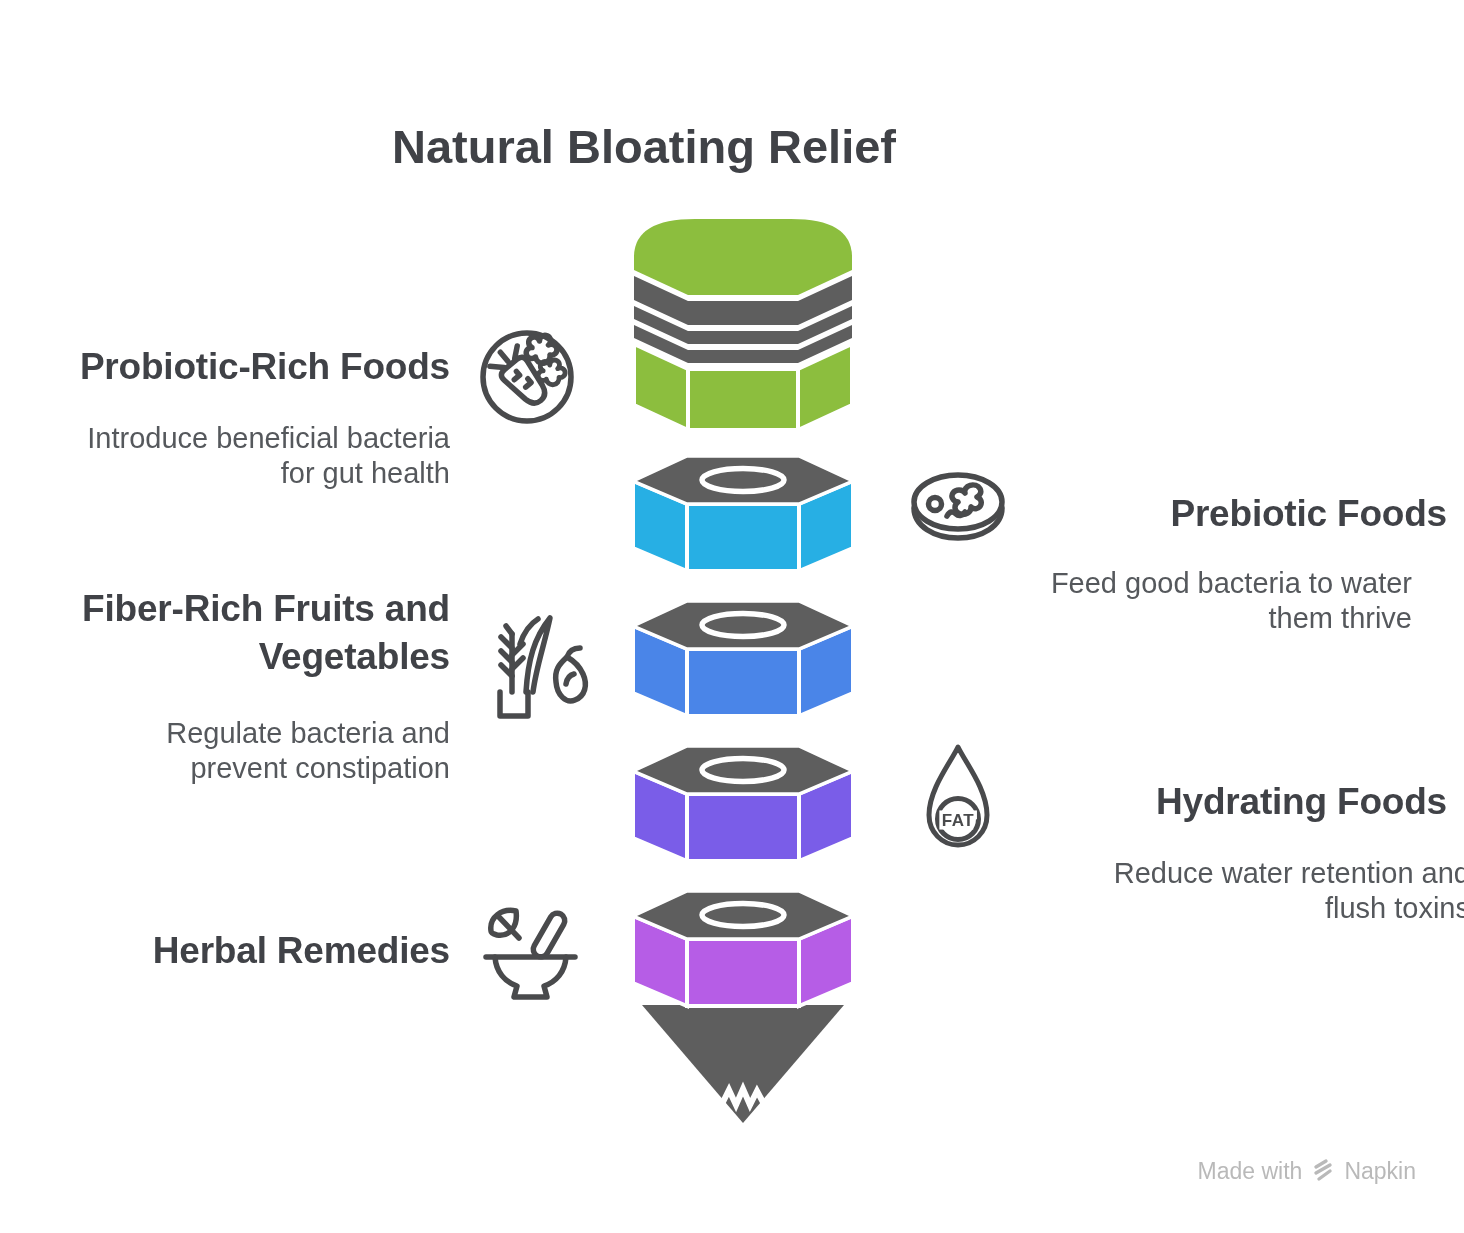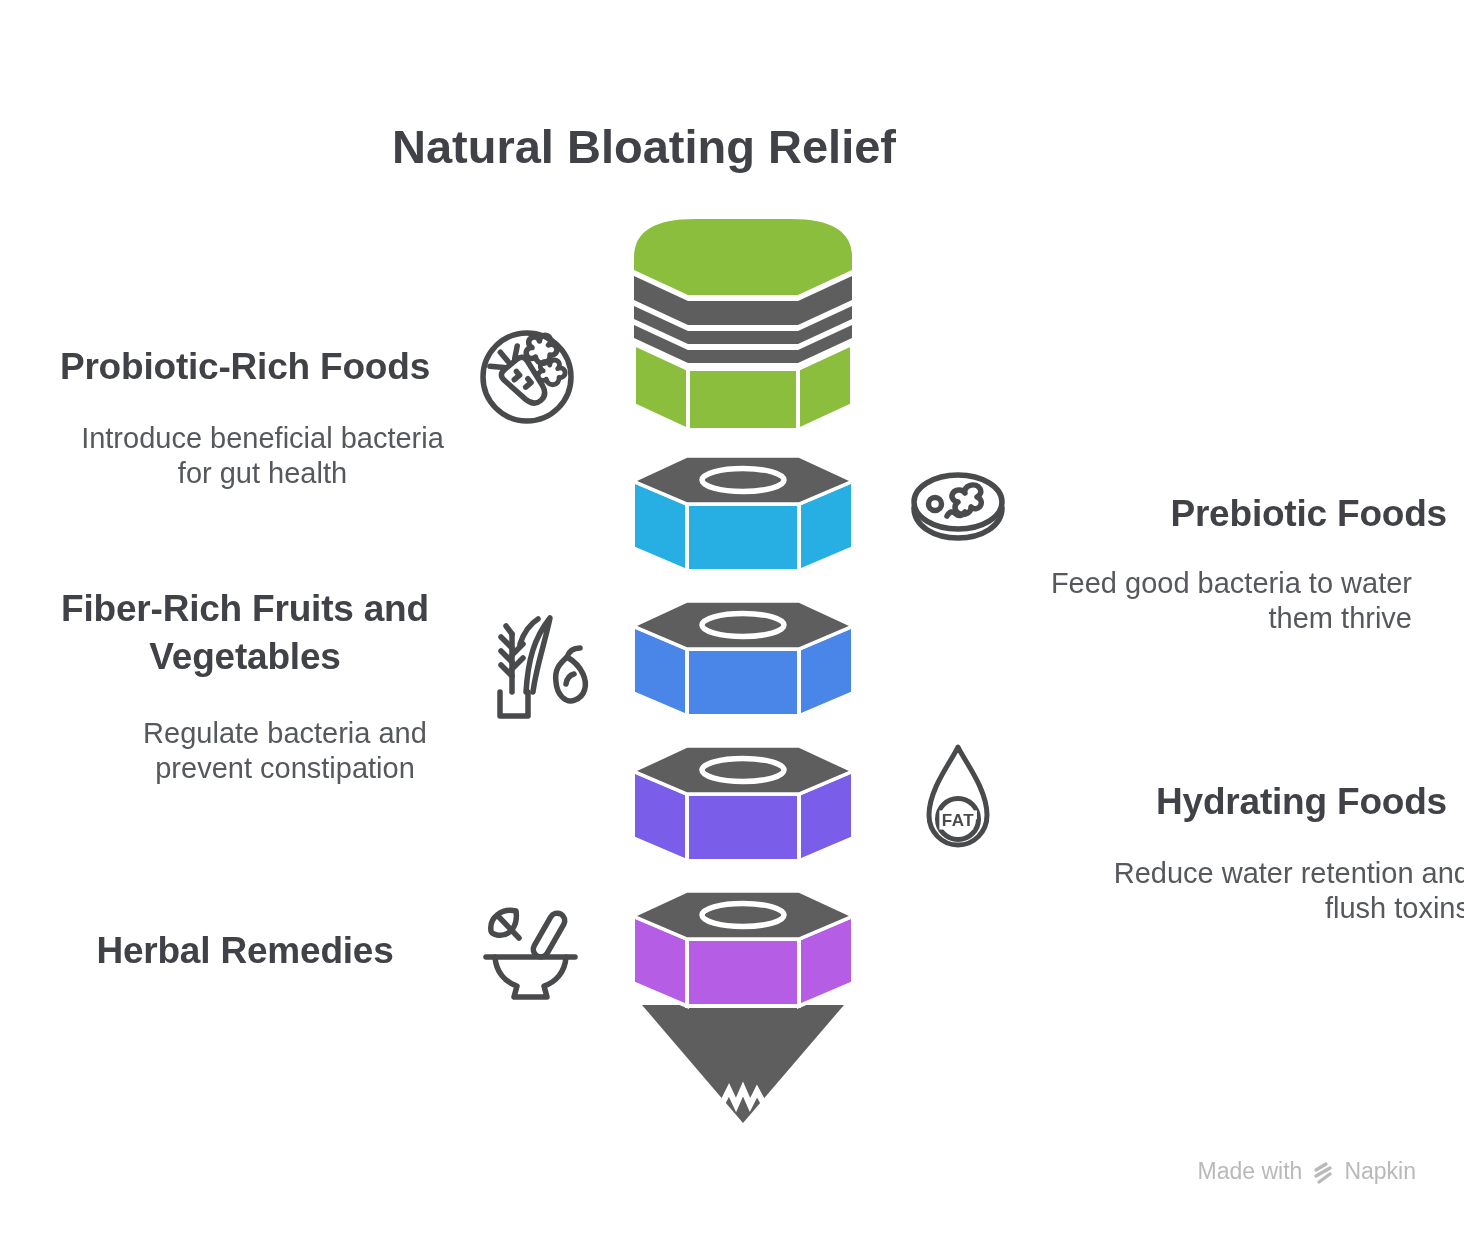--- a/index.html
+++ b/index.html
@@ -7,41 +7,41 @@
        font-family:"Liberation Sans", sans-serif;}
   .canvas{position:absolute;inset:0;}
 
   .title{position:absolute;left:375px;top:102px;width:740px;margin:17px;
          text-align:left;font-size:47px;line-height:56px;font-weight:bold;
          color:var(--heading_text);letter-spacing:0px;}
 
   .h{position:absolute;font-weight:bold;font-size:37px;line-height:48px;
      color:var(--heading_text);letter-spacing:-0.2px;}
   .d{position:absolute;font-size:29px;line-height:35px;color:var(--desc_text);}
-  .left{right:1014px;text-align:center;}
+  .left{right:1014px;text-align:right;}
   .right{left:1037px;text-align:right;}
   .h.left,.h.right{width:410px;}
   .w375{width:375px;} .w330{width:330px;} .w350{width:350px;} .w385{width:385px;margin-left:48px;}
 
   svg.icon{position:absolute;}
   .ic{fill:none;stroke:var(--icon);stroke-width:5.5;stroke-linecap:round;stroke-linejoin:round;}
   .fat-label{fill:var(--icon);font-weight:bold;font-size:17px;letter-spacing:0.5px;
              paint-order:stroke;stroke:#fff;stroke-width:7px;text-anchor:middle;
              font-family:"Liberation Sans",sans-serif;}
 
   svg.funnel{position:absolute;left:629px;top:215px;}
   .f-green{fill:var(--green);} .f-cyan{fill:var(--cyan);} .f-blue{fill:var(--blue);}
   .f-purple{fill:var(--purple);} .f-magenta{fill:var(--magenta);} .f-gray{fill:var(--gray);}
   .seg-side{stroke:#fff;stroke-width:4;stroke-linejoin:miter;}
   .seg-top{stroke:#fff;stroke-width:3.5;stroke-linejoin:miter;}
   .seg-hole{fill:none;stroke:#fff;stroke-width:5.5;}
   .body-face{stroke:#fff;stroke-width:4;stroke-linejoin:miter;}
   .zigzag{fill:none;stroke:#fff;stroke-width:6;stroke-linejoin:miter;}
 
-  .watermark{position:absolute;right:48px;top:1158px;display:flex;align-items:flex-end;
+  .watermark{position:absolute;right:48px;top:1158px;display:flex;align-items:flex-start;
              gap:9px;font-size:23px;color:var(--watermark);}
   .wm-logo{display:block;}
 </style>
 </head>
 <body>
 
 <div class="canvas">
 
   <h1 class="title">Natural Bloating Relief</h1>
 

